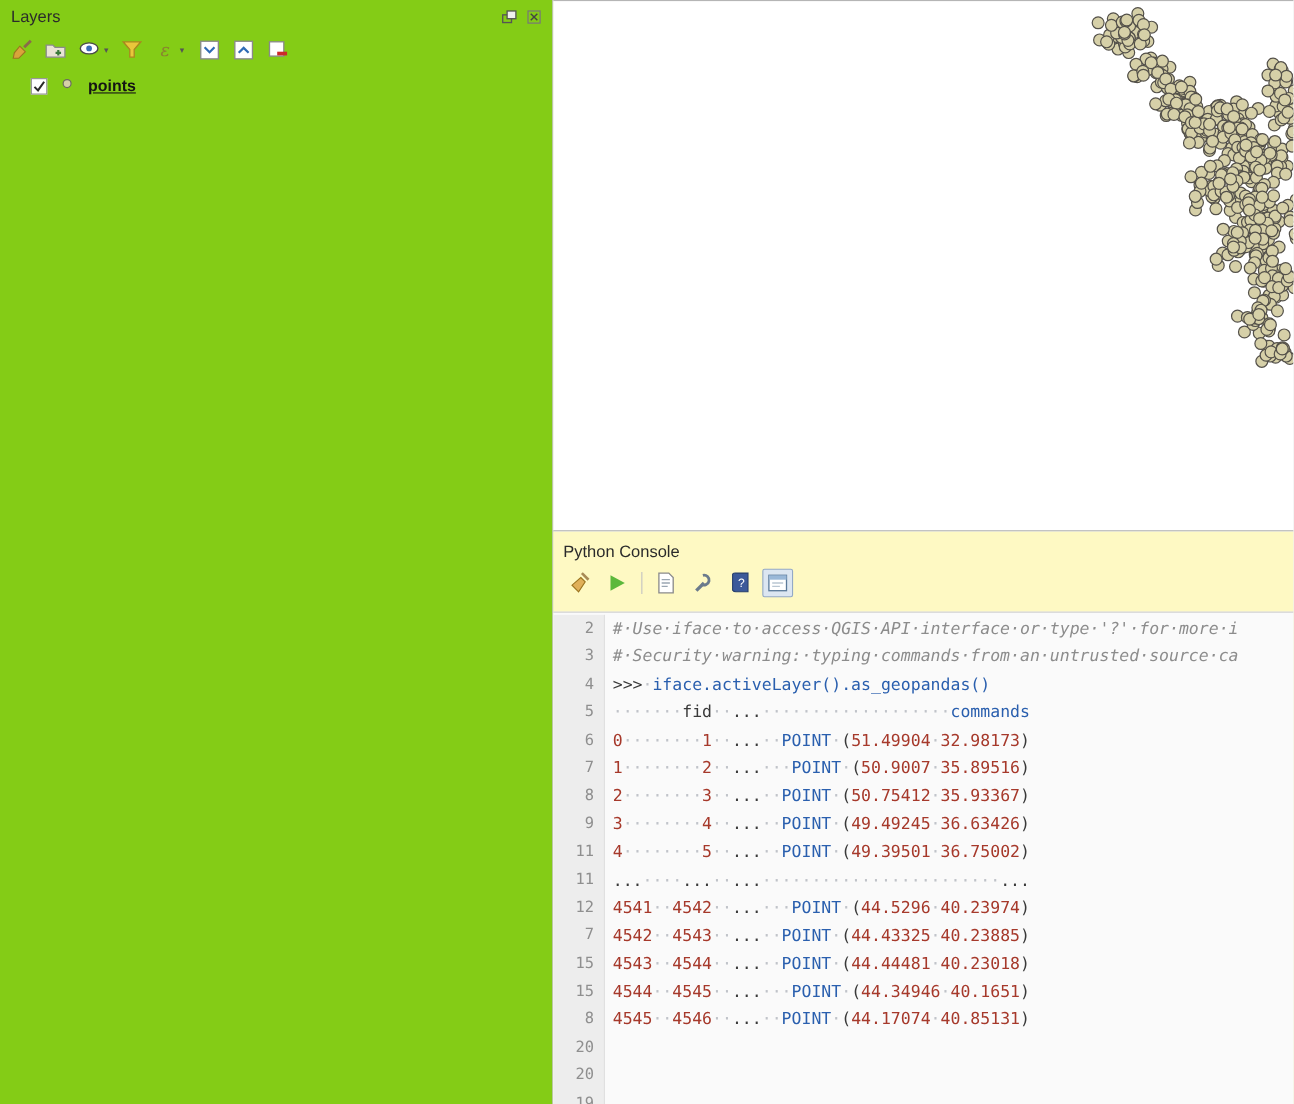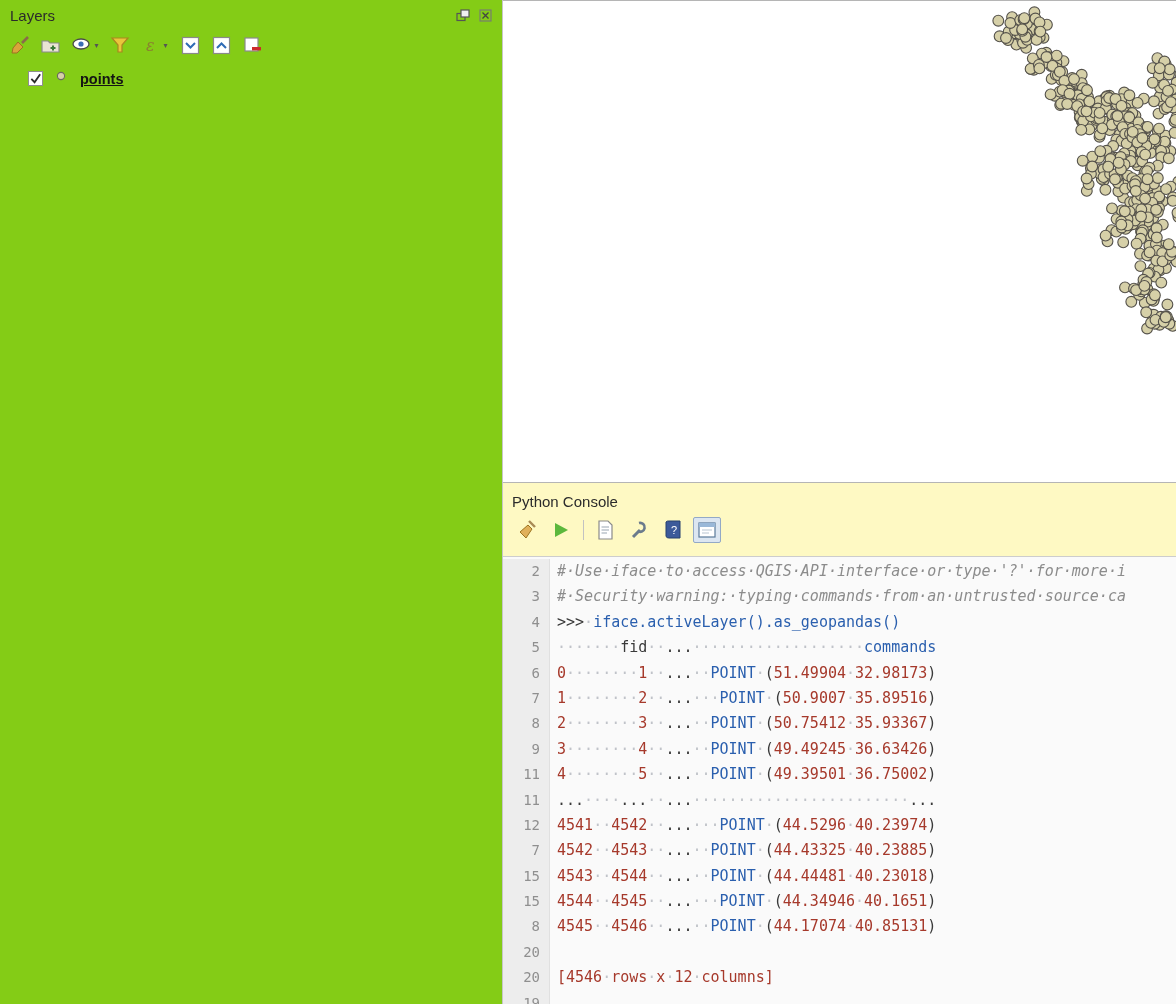--- a/index.html
+++ b/index.html
@@ -761,19 +761,18 @@
             <div class="crow"><span class="t-n">2</span><span class="t-w">········</span><span class="t-n">3</span><span class="t-w">··</span><span class="t-d">...</span><span class="t-w">··</span><span class="t-k">POINT</span><span class="t-w">·</span><span class="t-d">(</span><span class="t-n">50.75412</span><span class="t-w">·</span><span class="t-n">35.93367</span><span class="t-d">)</span></div>
             <div class="crow"><span class="t-n">3</span><span class="t-w">········</span><span class="t-n">4</span><span class="t-w">··</span><span class="t-d">...</span><span class="t-w">··</span><span class="t-k">POINT</span><span class="t-w">·</span><span class="t-d">(</span><span class="t-n">49.49245</span><span class="t-w">·</span><span class="t-n">36.63426</span><span class="t-d">)</span></div>
             <div class="crow"><span class="t-n">4</span><span class="t-w">········</span><span class="t-n">5</span><span class="t-w">··</span><span class="t-d">...</span><span class="t-w">··</span><span class="t-k">POINT</span><span class="t-w">·</span><span class="t-d">(</span><span class="t-n">49.39501</span><span class="t-w">·</span><span class="t-n">36.75002</span><span class="t-d">)</span></div>
             <div class="crow"><span class="t-d">...</span><span class="t-w">····</span><span class="t-d">...</span><span class="t-w">··</span><span class="t-d">...</span><span class="t-w">························</span><span class="t-d">...</span></div>
             <div class="crow"><span class="t-n">4541</span><span class="t-w">··</span><span class="t-n">4542</span><span class="t-w">··</span><span class="t-d">...</span><span class="t-w">···</span><span class="t-k">POINT</span><span class="t-w">·</span><span class="t-d">(</span><span class="t-n">44.5296</span><span class="t-w">·</span><span class="t-n">40.23974</span><span class="t-d">)</span></div>
             <div class="crow"><span class="t-n">4542</span><span class="t-w">··</span><span class="t-n">4543</span><span class="t-w">··</span><span class="t-d">...</span><span class="t-w">··</span><span class="t-k">POINT</span><span class="t-w">·</span><span class="t-d">(</span><span class="t-n">44.43325</span><span class="t-w">·</span><span class="t-n">40.23885</span><span class="t-d">)</span></div>
             <div class="crow"><span class="t-n">4543</span><span class="t-w">··</span><span class="t-n">4544</span><span class="t-w">··</span><span class="t-d">...</span><span class="t-w">··</span><span class="t-k">POINT</span><span class="t-w">·</span><span class="t-d">(</span><span class="t-n">44.44481</span><span class="t-w">·</span><span class="t-n">40.23018</span><span class="t-d">)</span></div>
             <div class="crow"><span class="t-n">4544</span><span class="t-w">··</span><span class="t-n">4545</span><span class="t-w">··</span><span class="t-d">...</span><span class="t-w">···</span><span class="t-k">POINT</span><span class="t-w">·</span><span class="t-d">(</span><span class="t-n">44.34946</span><span class="t-w">·</span><span class="t-n">40.1651</span><span class="t-d">)</span></div>
             <div class="crow"><span class="t-n">4545</span><span class="t-w">··</span><span class="t-n">4546</span><span class="t-w">··</span><span class="t-d">...</span><span class="t-w">··</span><span class="t-k">POINT</span><span class="t-w">·</span><span class="t-d">(</span><span class="t-n">44.17074</span><span class="t-w">·</span><span class="t-n">40.85131</span><span class="t-d">)</span></div>
             <div class="crow">&nbsp;</div>
-            <div class="crow"><span class="t-n">[4546</span><span class="t-w">·</span><span class="t-n">rows</span><span class="t-w">·</span><span class="t-n">x</span><span class="t-w">·</span><span class="t-n">12</span><span class="t-w">·</span><span class="t-n">columns]</span></div>
             <div class="crow">&nbsp;</div>
           </div>
       </div>
     </section>
   </main>
 </div>
 
 </body></html>

